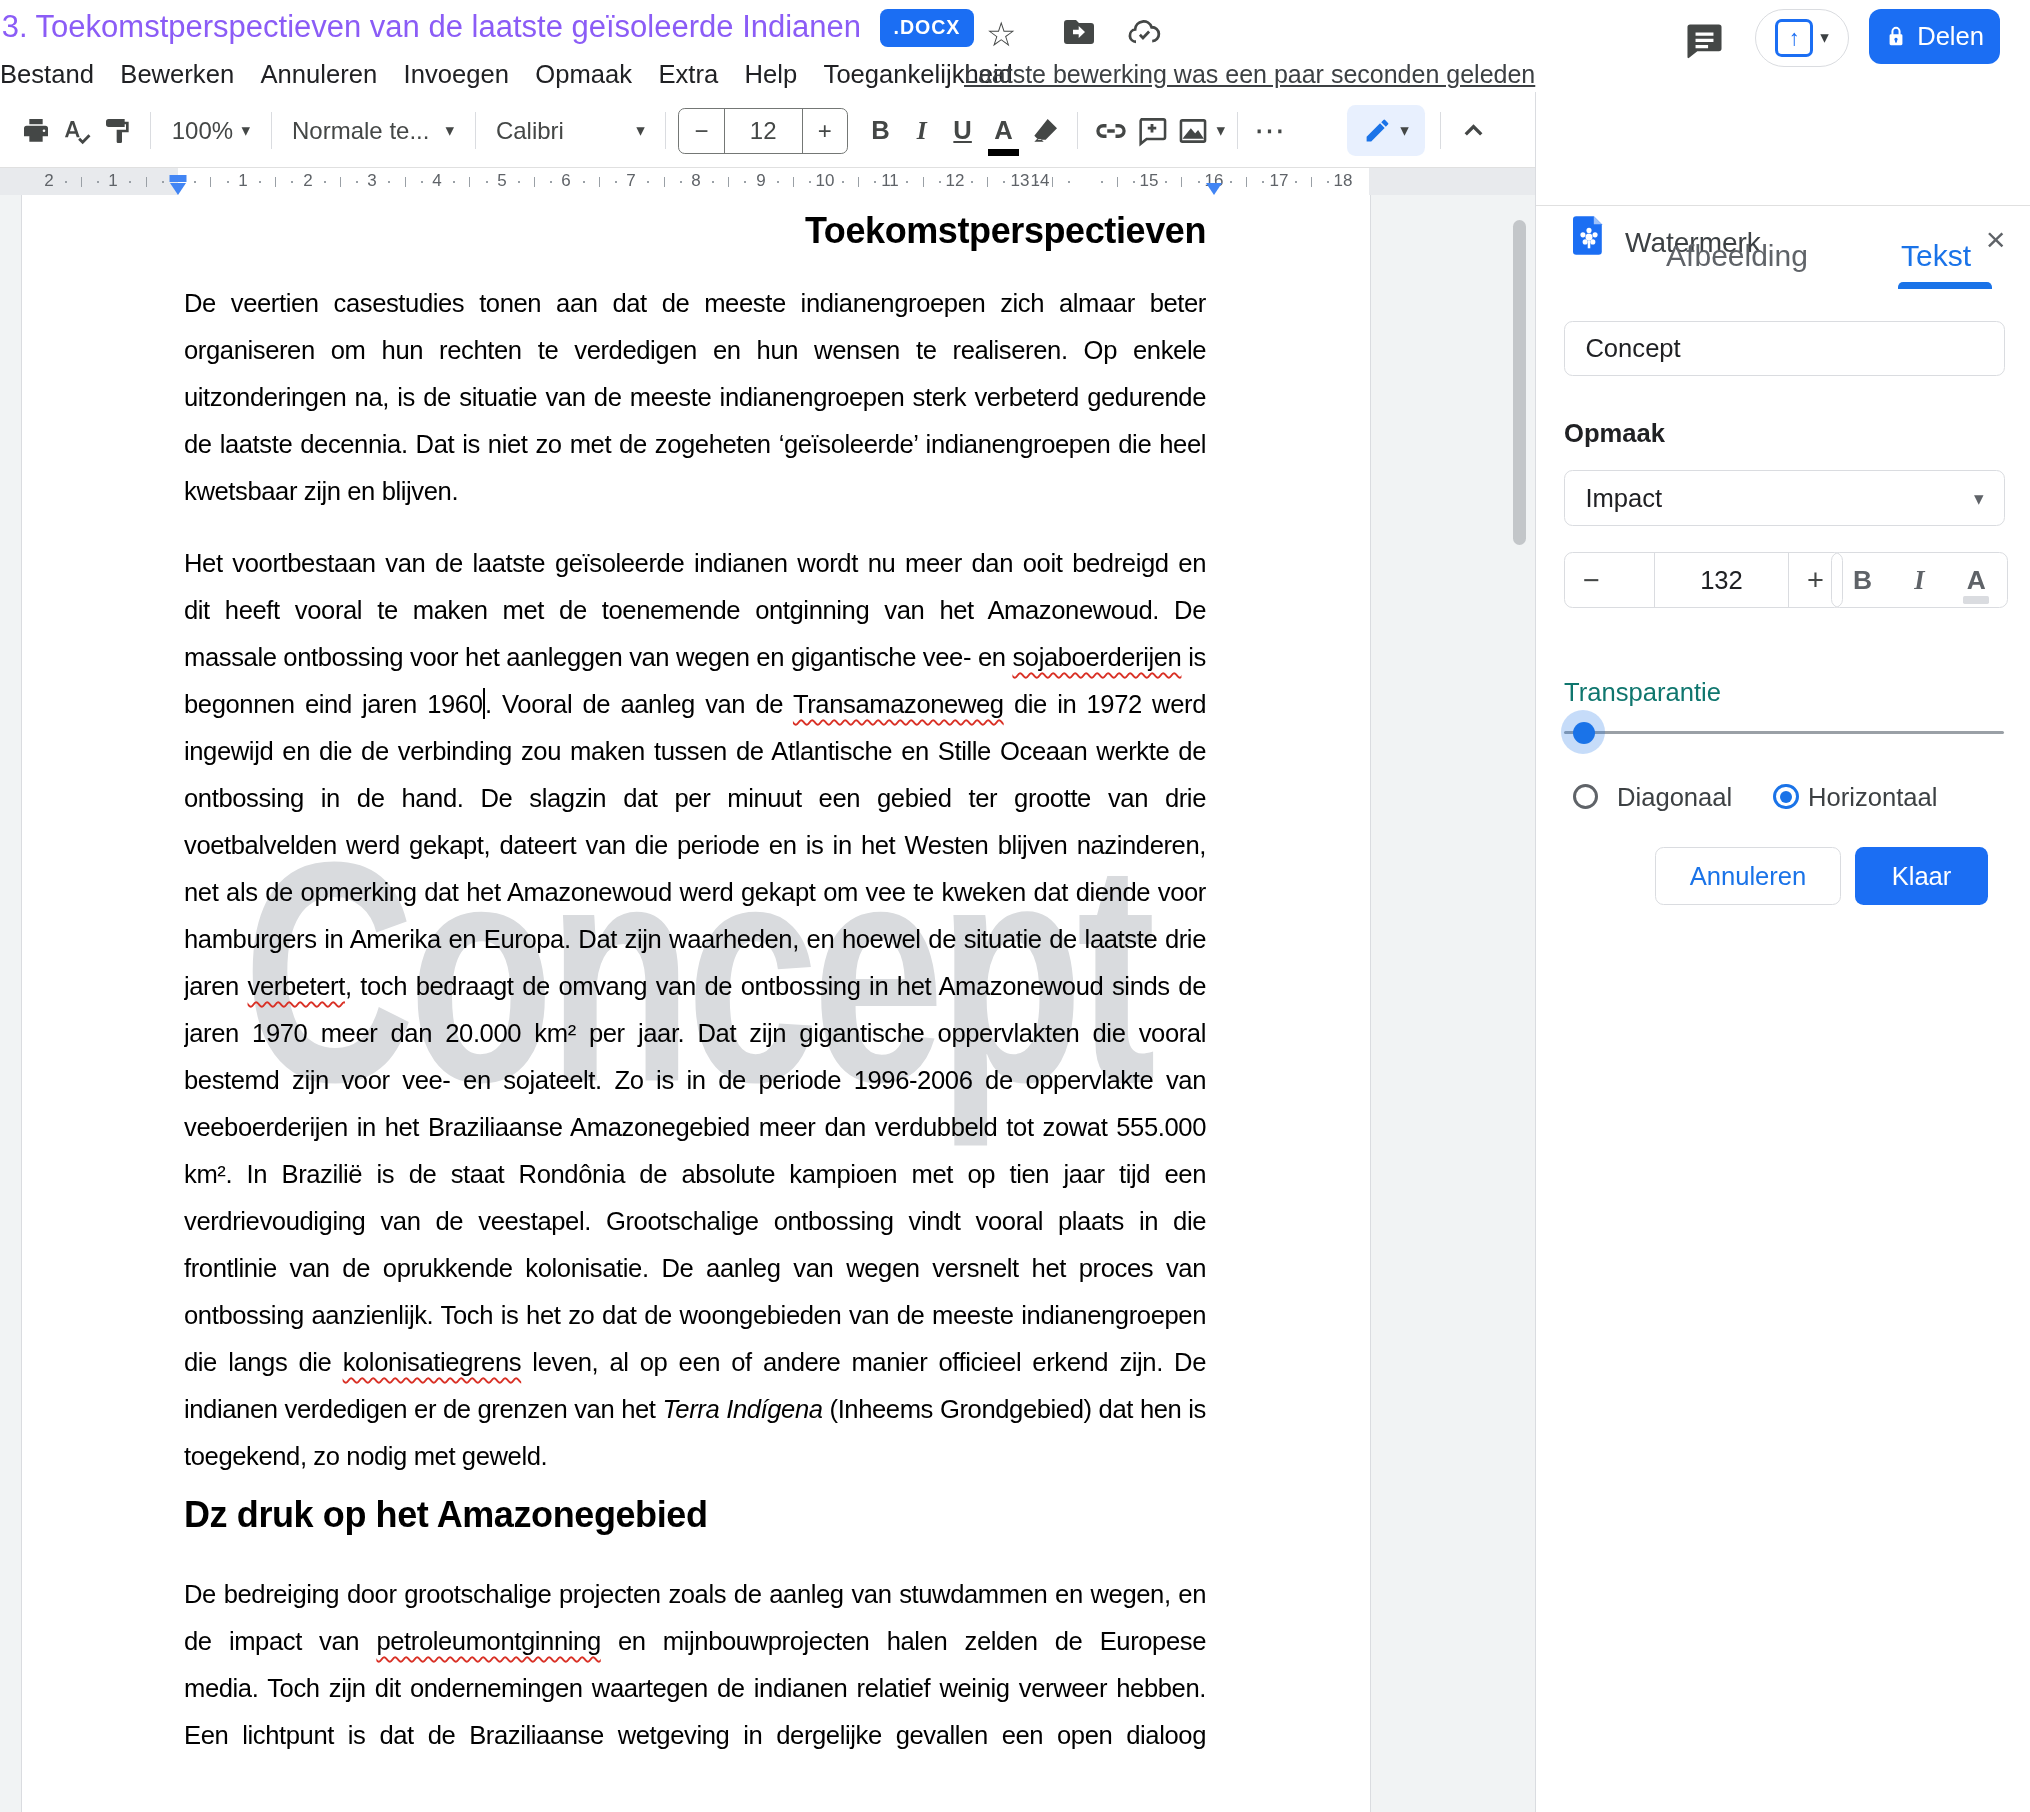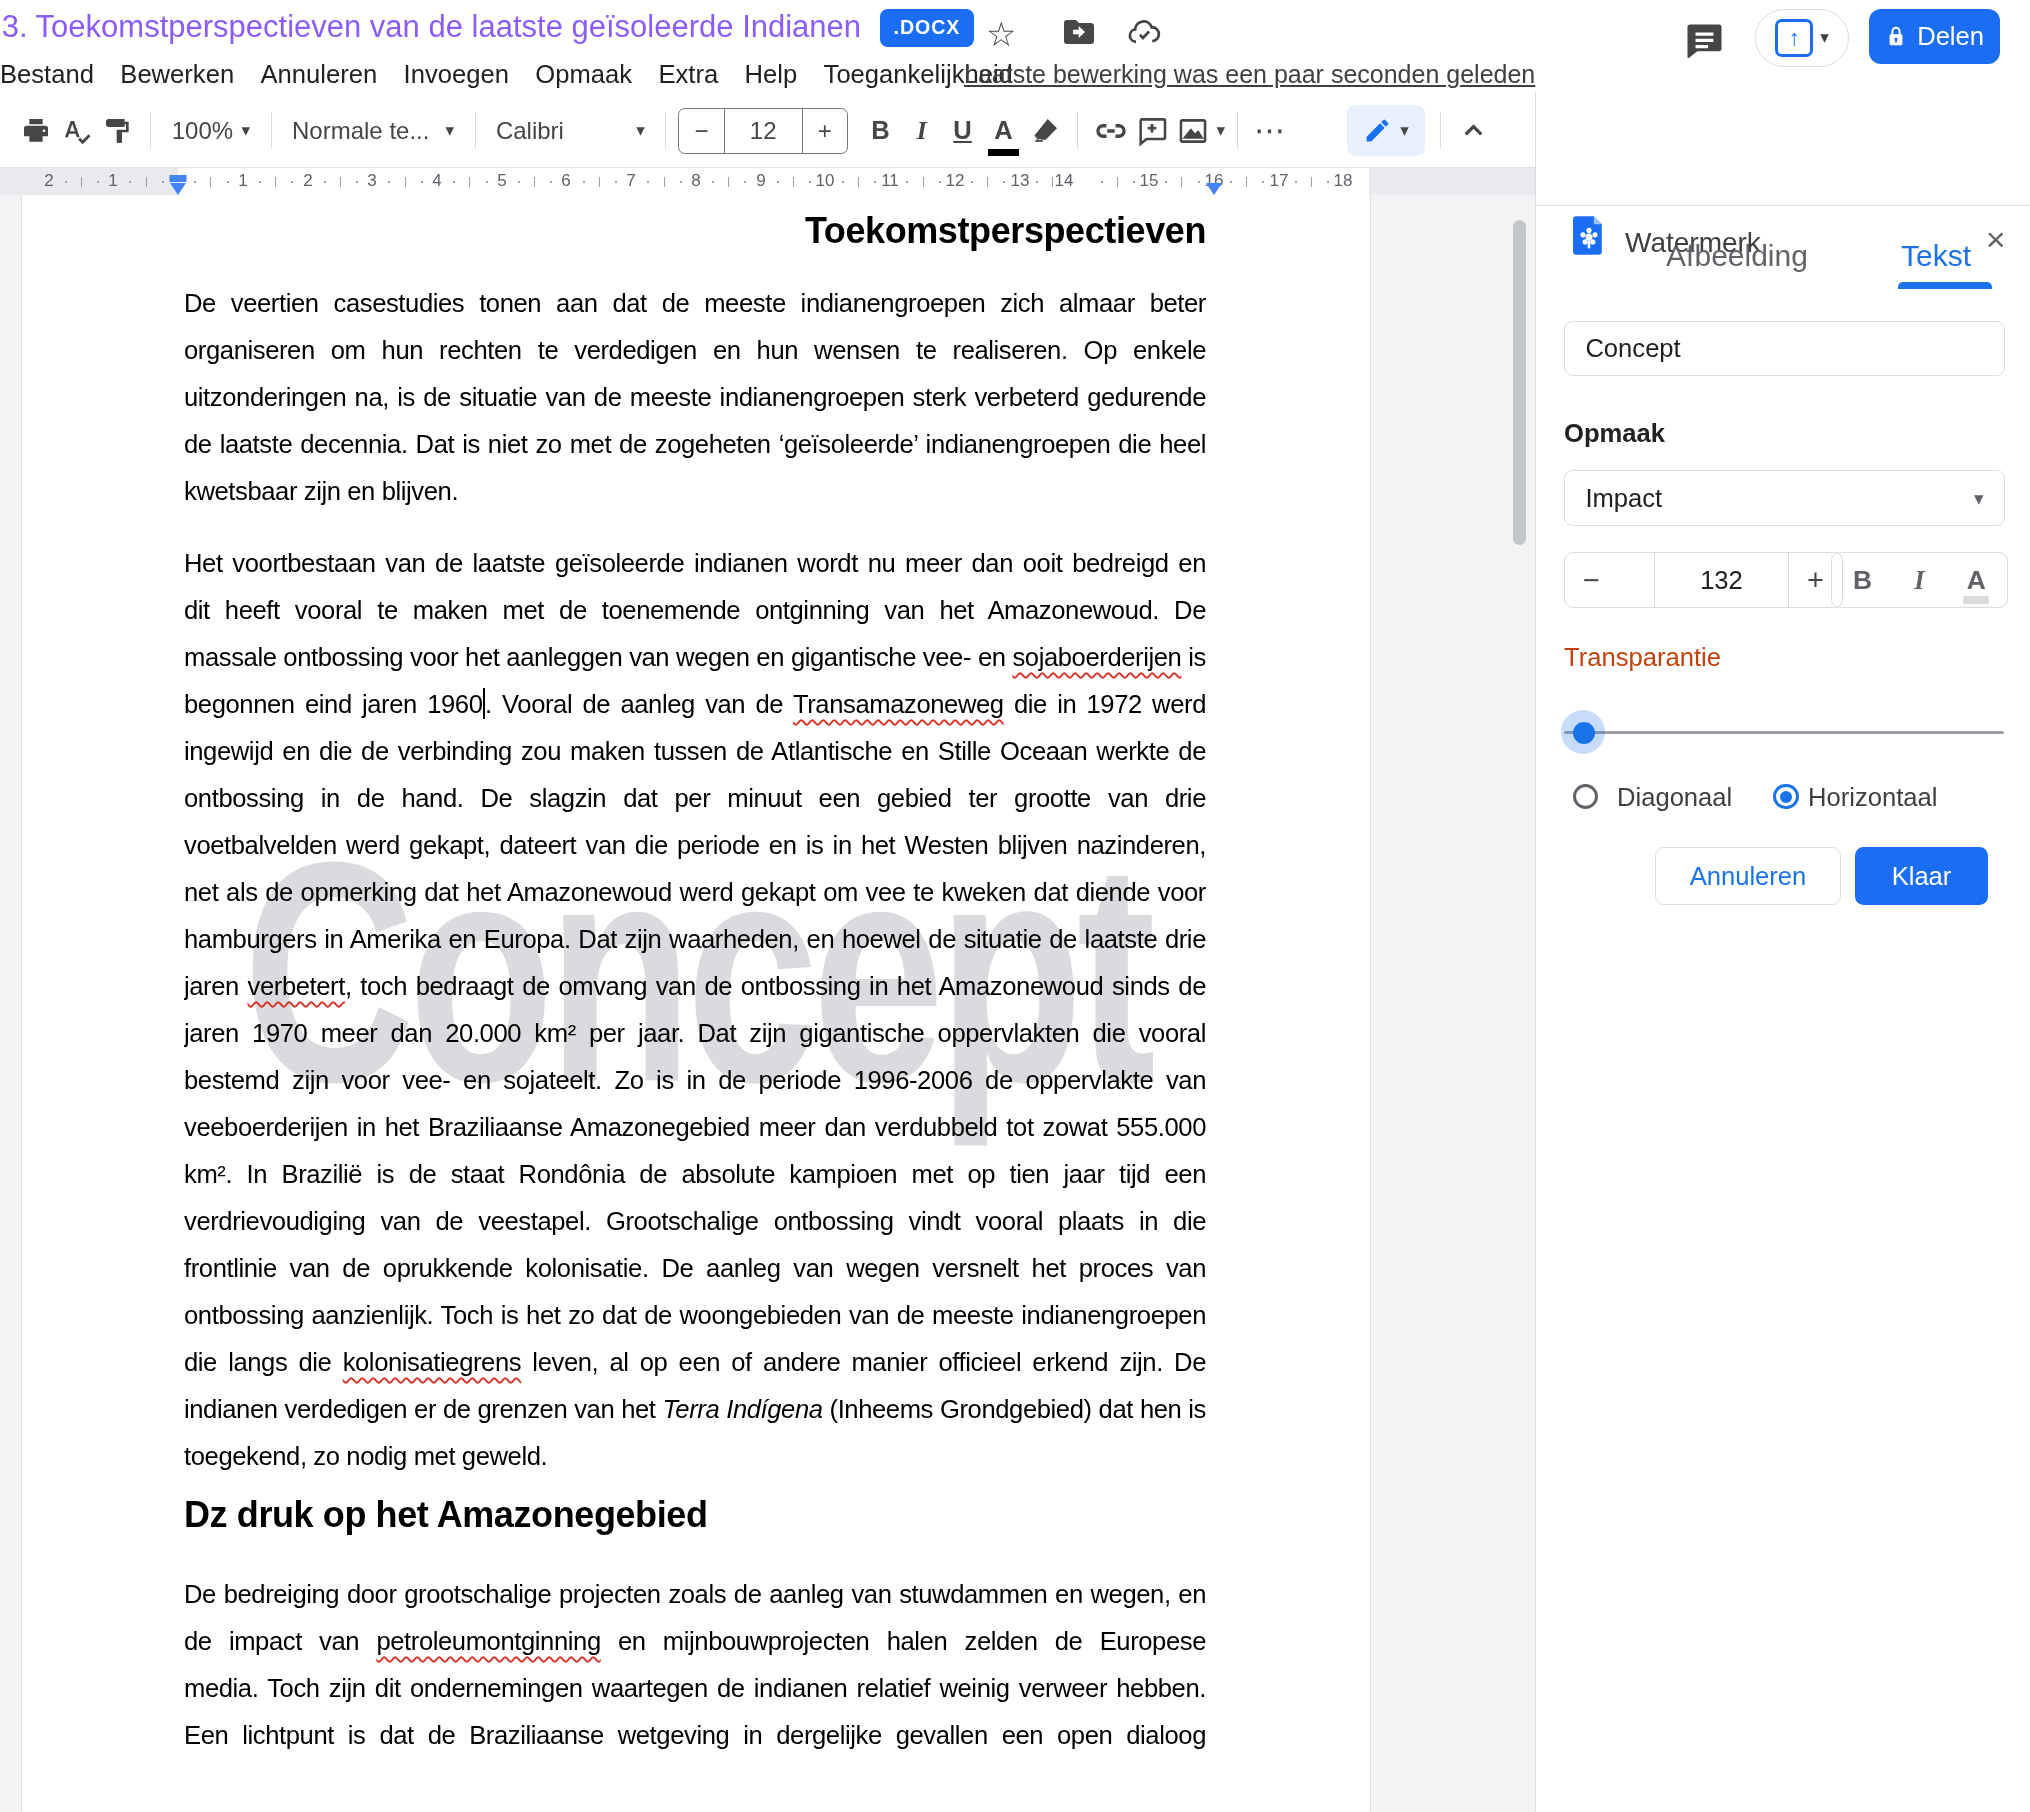--- a/index.html
+++ b/index.html
@@ -309,21 +309,21 @@
         <div class="tick bar" style="left: 923px;"></div>
         <div class="tick dot" style="left: 939px;"></div>
         <div class="rnum" style="left: 955px;">12</div>
         <div class="tick dot" style="left: 971px;"></div>
         <div class="tick bar" style="left: 987px;"></div>
         <div class="tick dot" style="left: 1003px;"></div>
         <div class="rnum" style="left: 1020px;">13</div>
         <div class="tick dot" style="left: 1036px;"></div>
         <div class="tick bar" style="left: 1052px;"></div>
         <div class="tick dot" style="left: 1068px;"></div>
-        <div class="rnum" style="left: 1064px;">14</div>
+        <div class="rnum" style="left: 1040px;">14</div>
         <div class="tick dot" style="left: 1101px;"></div>
         <div class="tick bar" style="left: 1117px;"></div>
         <div class="tick dot" style="left: 1133px;"></div>
         <div class="rnum" style="left: 1149px;">15</div>
         <div class="tick dot" style="left: 1165px;"></div>
         <div class="tick bar" style="left: 1181px;"></div>
         <div class="tick dot" style="left: 1198px;"></div>
         <div class="rnum" style="left: 1214px;">16</div>
         <div class="tick dot" style="left: 1230px;"></div>
         <div class="tick bar" style="left: 1246px;"></div>
@@ -423,21 +423,21 @@
       <div class="val">132</div>
       <div class="st">+</div>
     </div>
 
     <div class="bia">
       <span class="b">B</span>
       <span class="i">I</span>
       <span class="a">A</span>
     </div>
 
-    <div class="sec-label" style="top:551px;font-weight:400;color:#c2410c;">Transparantie</div>
+    <div class="sec-label" style="top:586px;font-weight:400;color:#0f766e;">Transparantie</div>
     <div class="slider">
       <div class="track"></div>
       <div class="halo"></div>
       <div class="thumb"></div>
     </div>
 
     <div class="radio-row">
       <span class="radio off"></span>
       <span class="radio-label" style="left:53px;">Diagonaal</span>
       <span class="radio on">

